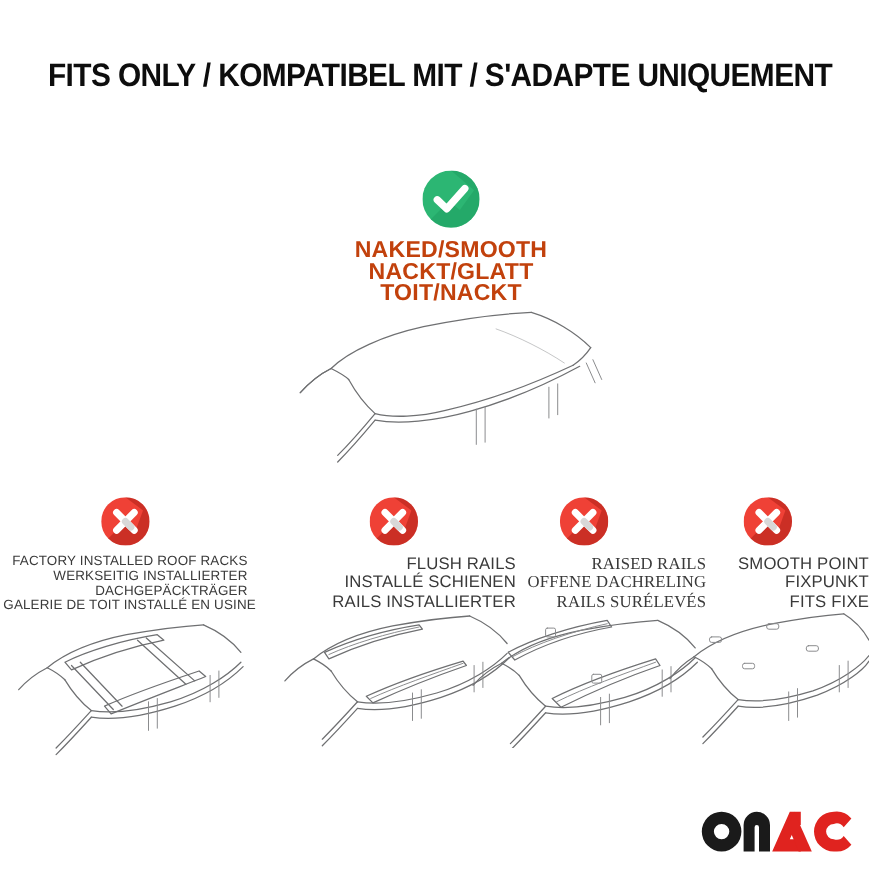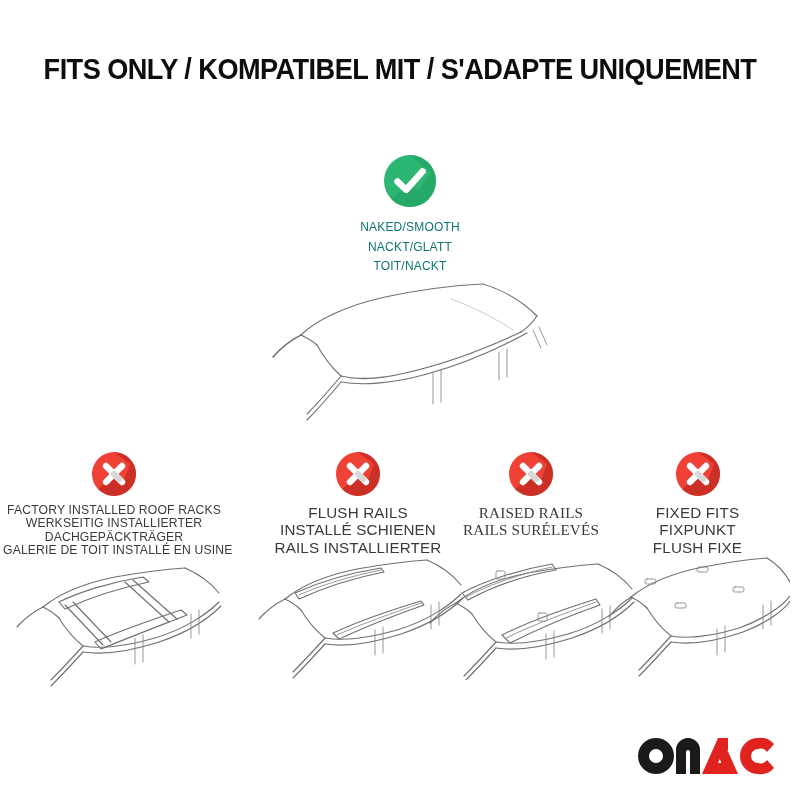--- a/index.html
+++ b/index.html
@@ -44,25 +44,25 @@
   .badge {
     width: 52px;
     height: 52px;
     margin: 0 auto;
     position: relative;
   }
   .badge svg { display: block; }
 
   .ok-labels {
     margin-top: 11px;
-    font-size: 12px;
+    font-size: 21px;
     line-height: 19.5px;
     letter-spacing: 0.2px;
-    color: #0f766e;
-    font-weight: normal;
+    color: #c2410c;
+    font-weight: bold;
   }
 
   .ok-art {
     position: absolute;
     left: 245px;
     top: 272px;
     width: 340px;
     height: 165px;
   }
 
@@ -70,21 +70,21 @@
   .row {
     position: absolute;
     left: 0;
     top: 452px;
     width: 800px;
     height: 260px;
   }
   .col {
     position: absolute;
     top: 0;
-    text-align: center;
+    text-align: right;
   }
   .col-badge {
     width: 44px;
     height: 44px;
     margin: 0 auto;
   }
   .col-labels {
     margin-top: 8px;
     color: #3a3a3a;
     letter-spacing: 0.15px;
@@ -295,20 +295,21 @@
         <path d="M22 0 A22 22 0 0 1 22 44 A22 22 0 0 1 6.4 37.6 L20 24 L30 34 L38 12 Z" fill="#a81d14" opacity="0.5"></path>
         <g stroke="#ffffff" stroke-width="6.4" stroke-linecap="round">
           <line x1="14" y1="14" x2="30" y2="30"></line>
           <line x1="30" y1="14" x2="14" y2="30"></line>
         </g>
         <line x1="22" y1="22" x2="27" y2="27" stroke="#d8d8d8" stroke-width="6.4" stroke-linecap="round"></line>
       </svg>
     </div>
     <div class="col-labels">
       <span class="ln">RAISED RAILS</span>
+      <span class="ln">OFFENE DACHRELING</span>
       <span class="ln">RAILS SURÉLEVÉS</span>
     </div>
     <div class="col-art">
       <svg width="222" height="135" viewBox="0 0 222 135" aria-hidden="true">
         <g class="art-line">
           <path d="M36 58 C52 45 78 34 108 28 C136 23 162 20 178 19"></path>
           <path d="M178 19 C192 25 204 34 212 44"></path>
           <path d="M36 58 C42 61 48 65 52 69"></path>
           <path d="M52 69 C58 79 66 89 76 97"></path>
           <path d="M76 97 C94 100 120 97 148 89 C178 80 200 65 212 53"></path>
@@ -343,23 +344,23 @@
         <circle cx="22" cy="22" r="22" fill="#ef4136"></circle>
         <path d="M22 0 A22 22 0 0 1 22 44 A22 22 0 0 1 6.4 37.6 L20 24 L30 34 L38 12 Z" fill="#a81d14" opacity="0.5"></path>
         <g stroke="#ffffff" stroke-width="6.4" stroke-linecap="round">
           <line x1="14" y1="14" x2="30" y2="30"></line>
           <line x1="30" y1="14" x2="14" y2="30"></line>
         </g>
         <line x1="22" y1="22" x2="27" y2="27" stroke="#d8d8d8" stroke-width="6.4" stroke-linecap="round"></line>
       </svg>
     </div>
     <div class="col-labels">
-      <span class="ln">FIXED FITS</span>
+      <span class="ln">SMOOTH POINT</span>
       <span class="ln">FIXPUNKT</span>
-      <span class="ln">FLUSH FIXE</span>
+      <span class="ln">FITS FIXE</span>
     </div>
     <div class="col-art">
       <svg width="185" height="135" viewBox="0 0 185 135" aria-hidden="true">
         <g class="art-line">
           <path d="M26 52 C42 39 68 28 98 22 C124 17 148 14 162 13"></path>
           <path d="M162 13 C172 19 180 28 185 37"></path>
           <path d="M26 52 C32 55 38 59 42 63"></path>
           <path d="M42 63 C48 73 56 83 66 91"></path>
           <path d="M66 91 C84 94 108 91 134 83 C160 74 178 60 185 51"></path>
           <path d="M66 97 C86 100 112 96 138 87 C164 77 180 64 185 56"></path>

